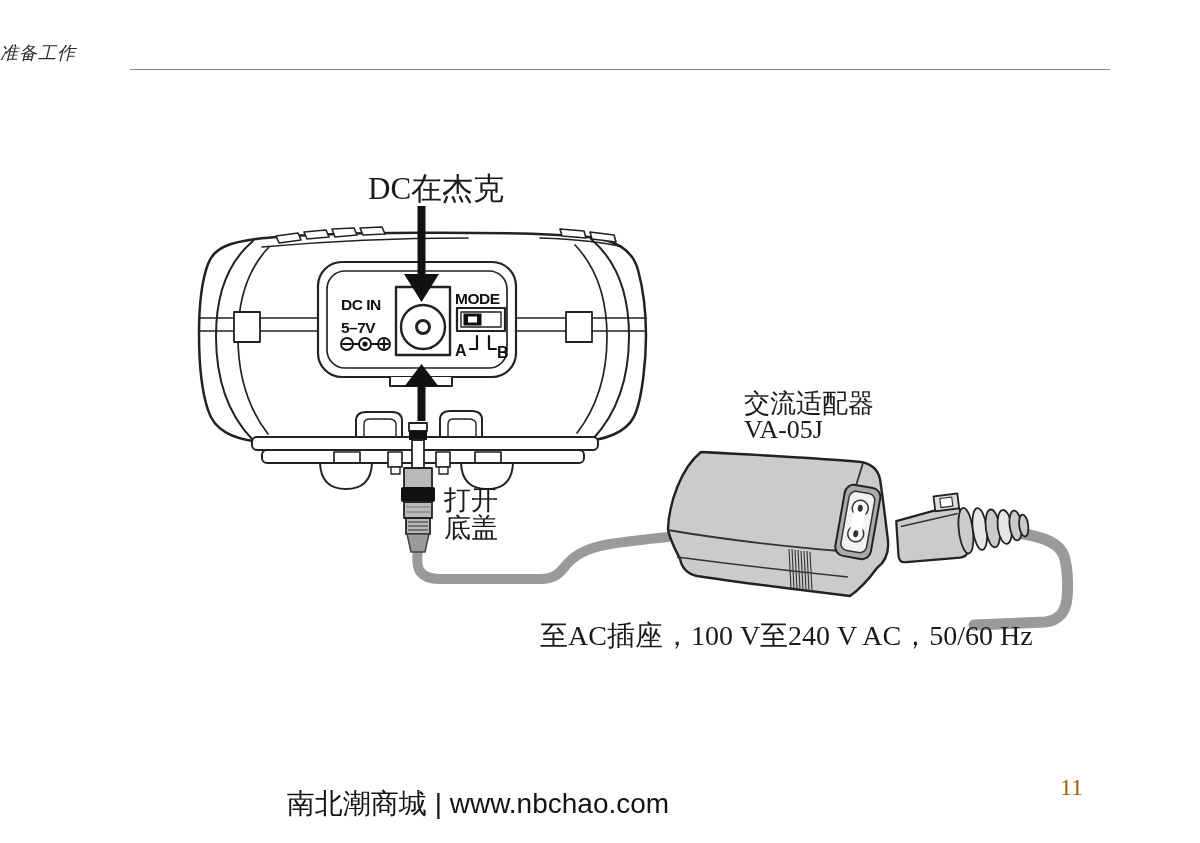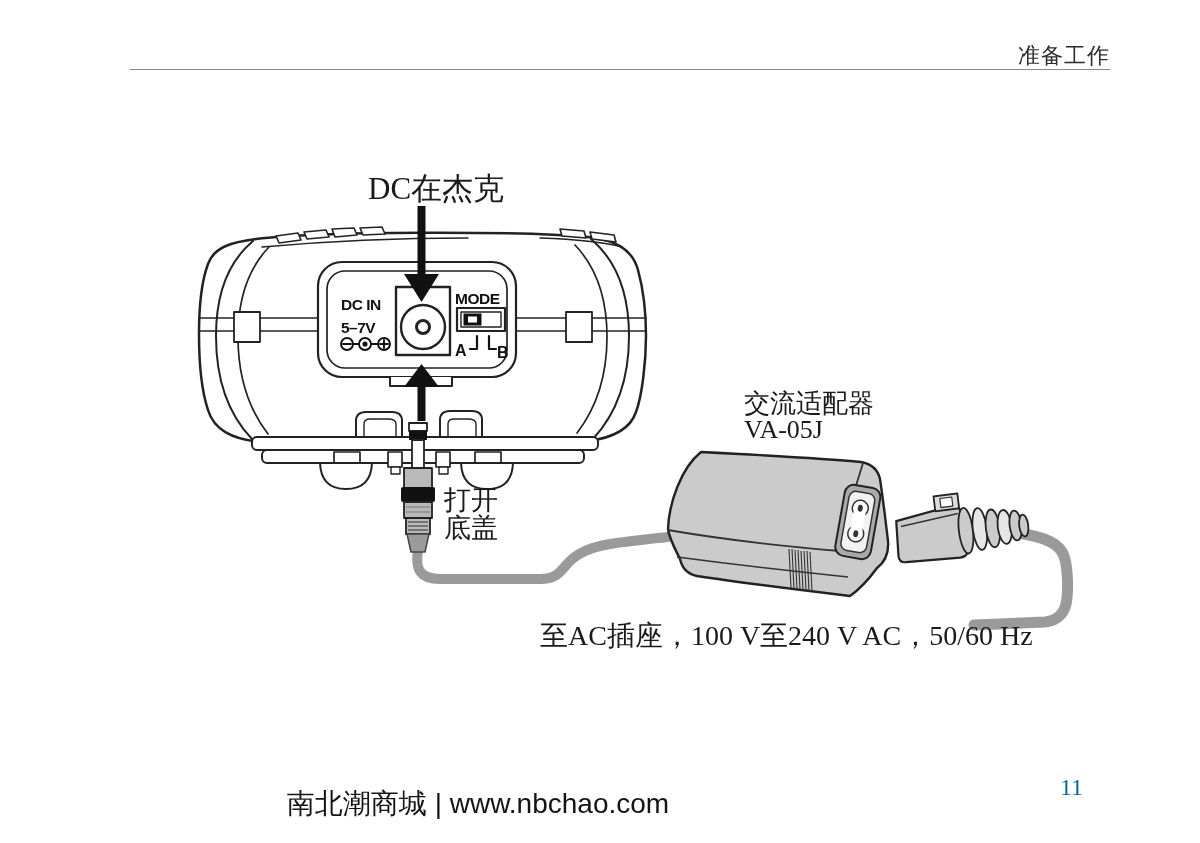--- a/index.html
+++ b/index.html
@@ -1,26 +1,26 @@
 <!DOCTYPE html>
 <html><head>
 <meta charset="utf-8">
 <style>
   html,body{margin:0;padding:0;background:#ffffff;}
   .page{position:relative;width:1200px;height:843px;background:#ffffff;overflow:hidden;
         font-family:"Liberation Serif","DejaVu Serif",serif;}
-  .header-title{position:absolute;top:41px;left:0;width:1110px;text-align:right;
-        font-size:22px;color:#2b2b2b;letter-spacing:1px;}
+  .header-title{position:absolute;top:41px;left:0;width:1110px;
+        font-size:18px;color:#2b2b2b;letter-spacing:1px;font-style:italic;}
   .header-rule{position:absolute;top:69px;left:130px;width:980px;height:0;
         border-top:1.6px solid #8a8a8a;}
   .footer{position:absolute;top:785px;left:0;width:956px;text-align:center;
         font-family:"Liberation Sans","DejaVu Sans",sans-serif;
         font-size:28px;color:#141414;}
   .pagenum{position:absolute;top:774px;left:1060px;width:60px;
-        font-size:24px;color:#0369a1;}
+        font-size:24px;color:#a16207;}
   svg{position:absolute;top:0;left:0;}
   .lbl{font-family:"Liberation Serif","DejaVu Serif",serif;fill:#1a1a1a;}
   .panel-txt{font-family:"Liberation Sans","DejaVu Sans",sans-serif;font-weight:bold;
         fill:#111;letter-spacing:-0.5px;}
 </style>
 </head>
 <body>
 
 <div class="page">
 

